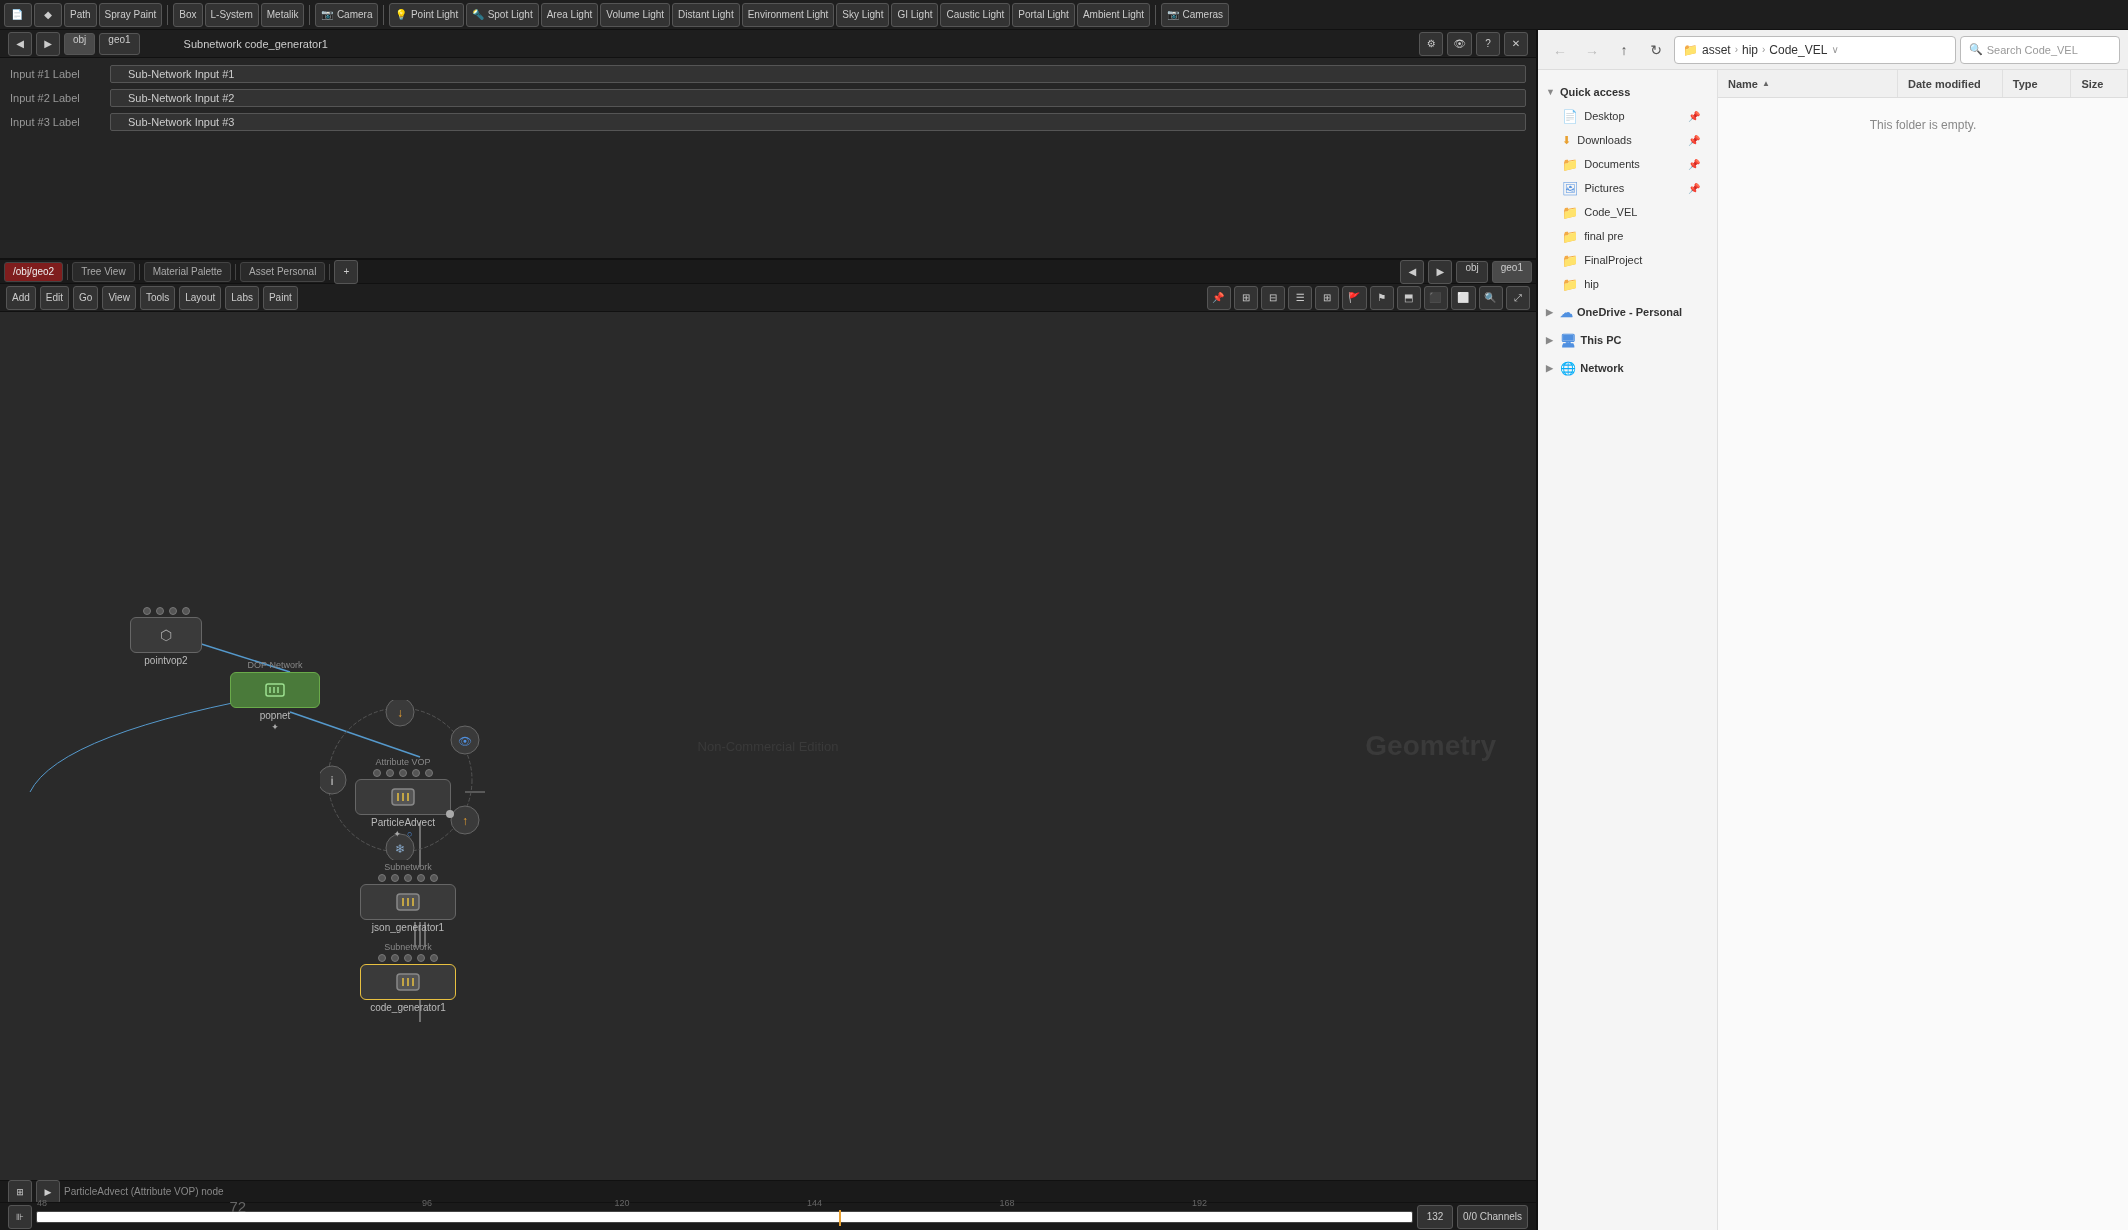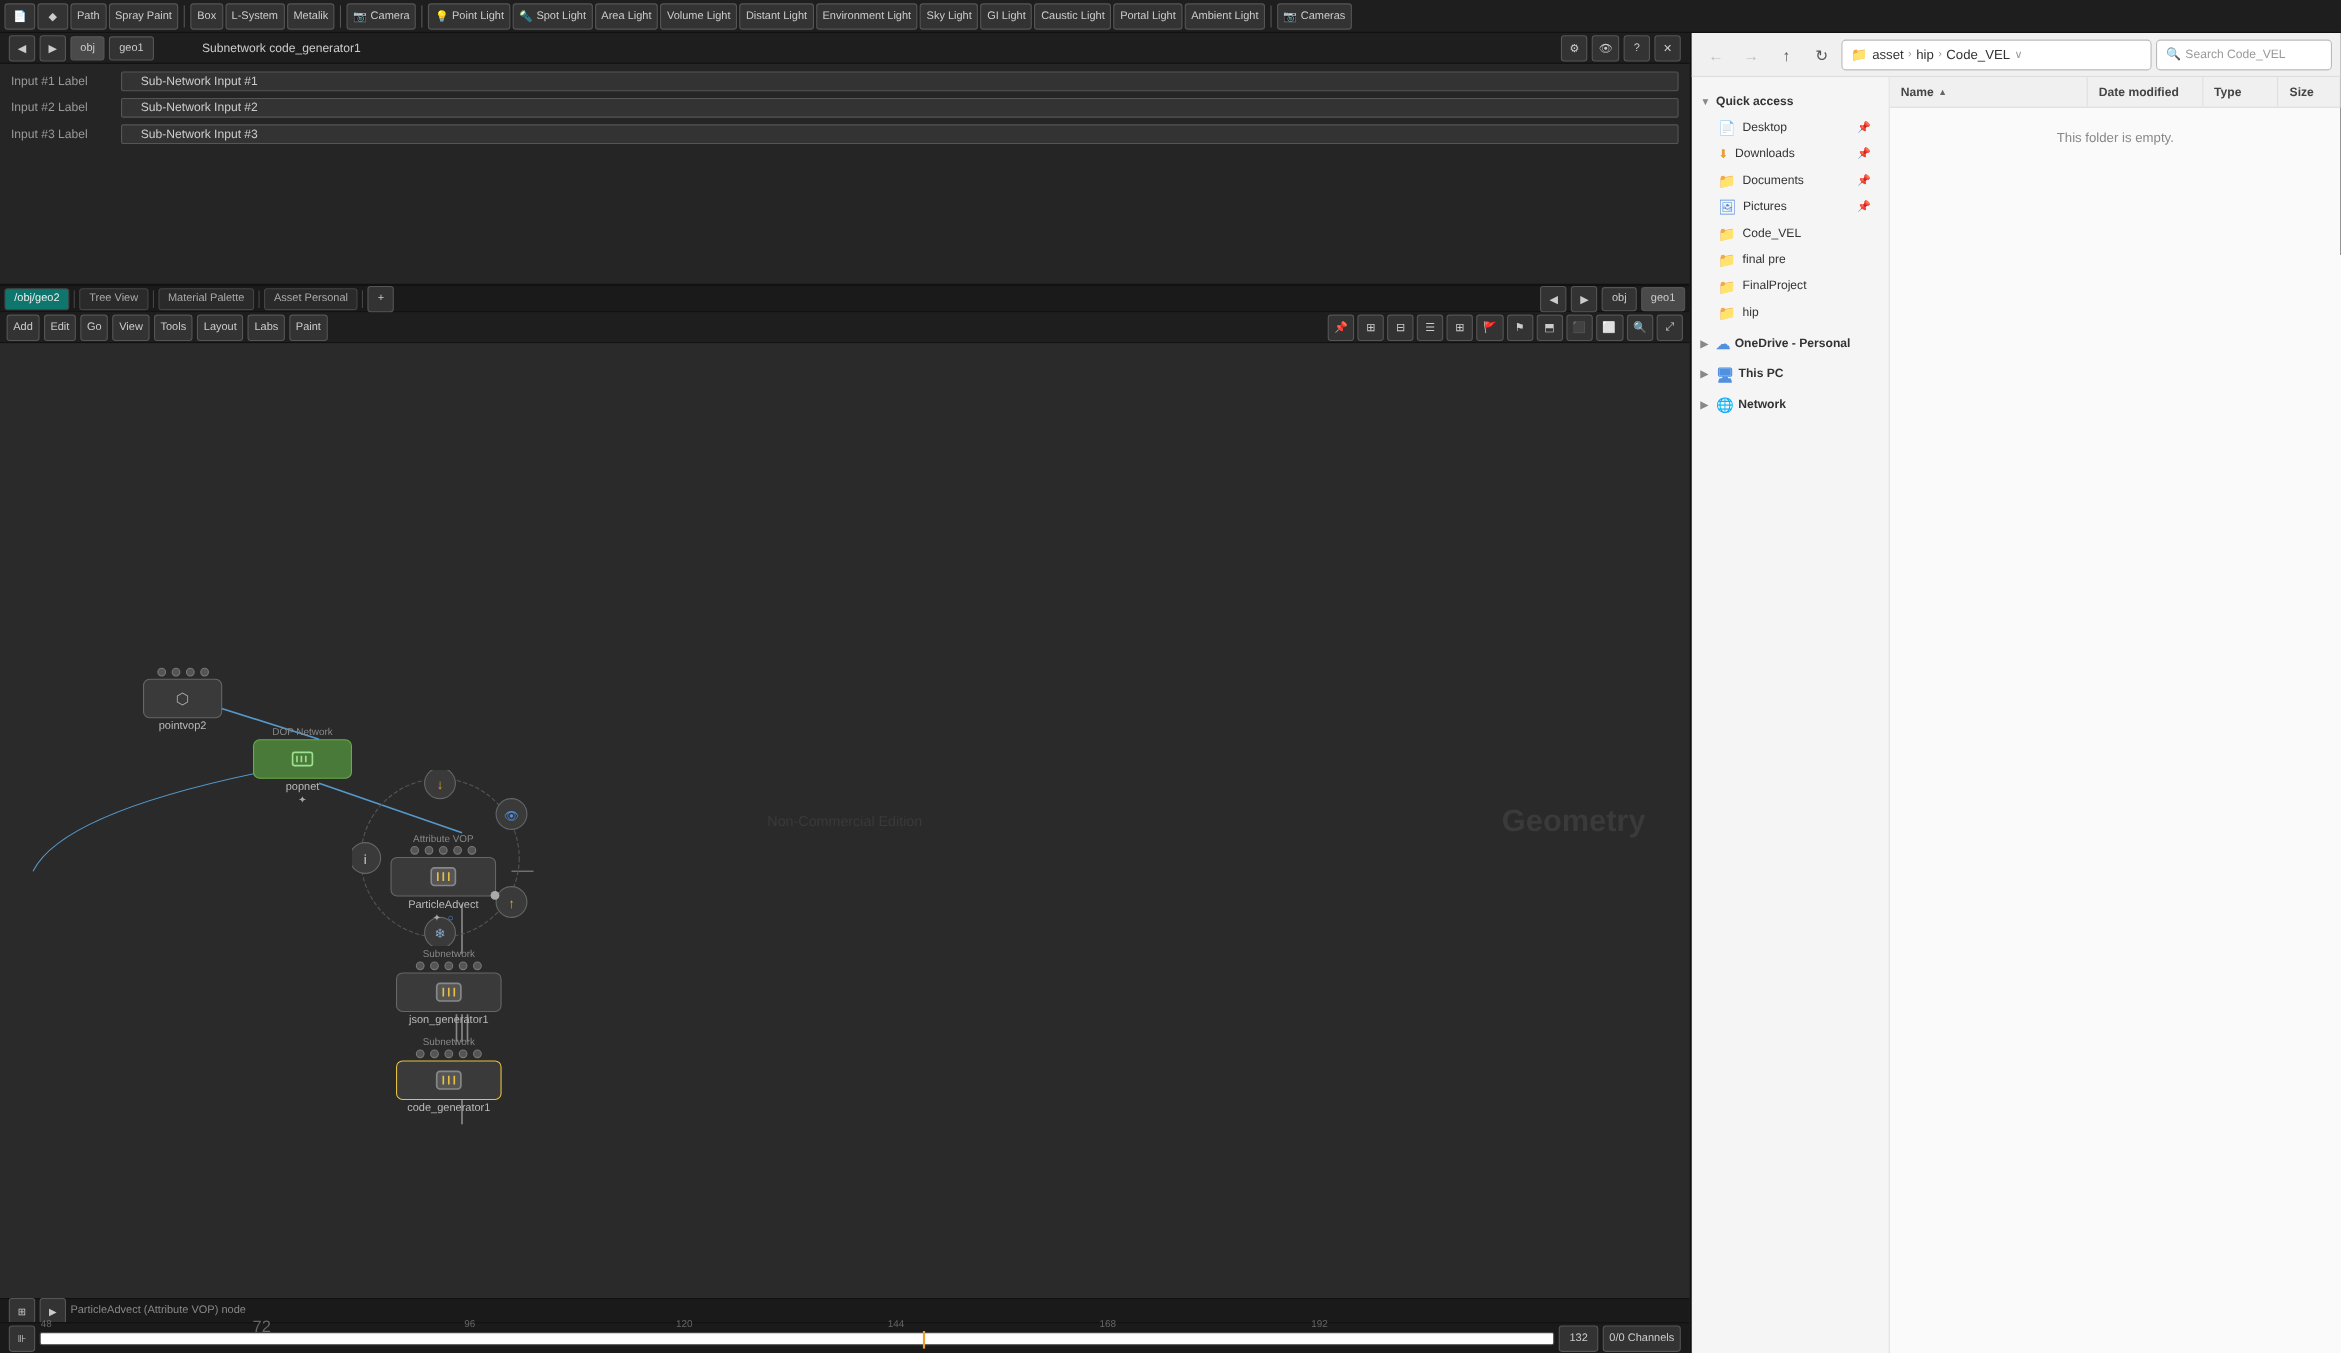--- a/index.html
+++ b/index.html
@@ -95,21 +95,20 @@
     }
     .prop-tab {
       height: 22px;
       background: #333;
       border: 1px solid #555;
       border-radius: 3px;
       color: #ccc;
       font-size: 10px;
       padding: 0 8px;
       display: flex;
-      align-items: center;
       cursor: pointer;
     }
     .prop-tab.active { background: #4a4a4a; }
 
     #properties-content {
       flex: 1;
       padding: 6px 10px;
       display: flex;
       flex-direction: column;
       gap: 4px;
@@ -171,21 +170,21 @@
       background: #2a2a2a;
       border: 1px solid #444;
       border-radius: 3px;
       color: #aaa;
       font-size: 10px;
       padding: 0 8px;
       display: flex;
       align-items: center;
       cursor: pointer;
     }
-    .net-tab.active { background: #0f766e; color: #eee; }
+    .net-tab.active { background: #7f1d1d; color: #eee; }
     .net-tab-sep { width: 1px; height: 16px; background: #444; margin: 0 2px; }
 
     #network-canvas {
       flex: 1;
       background: #2a2a2a;
       position: relative;
       overflow: hidden;
     }
     #network-watermark {
       position: absolute;

